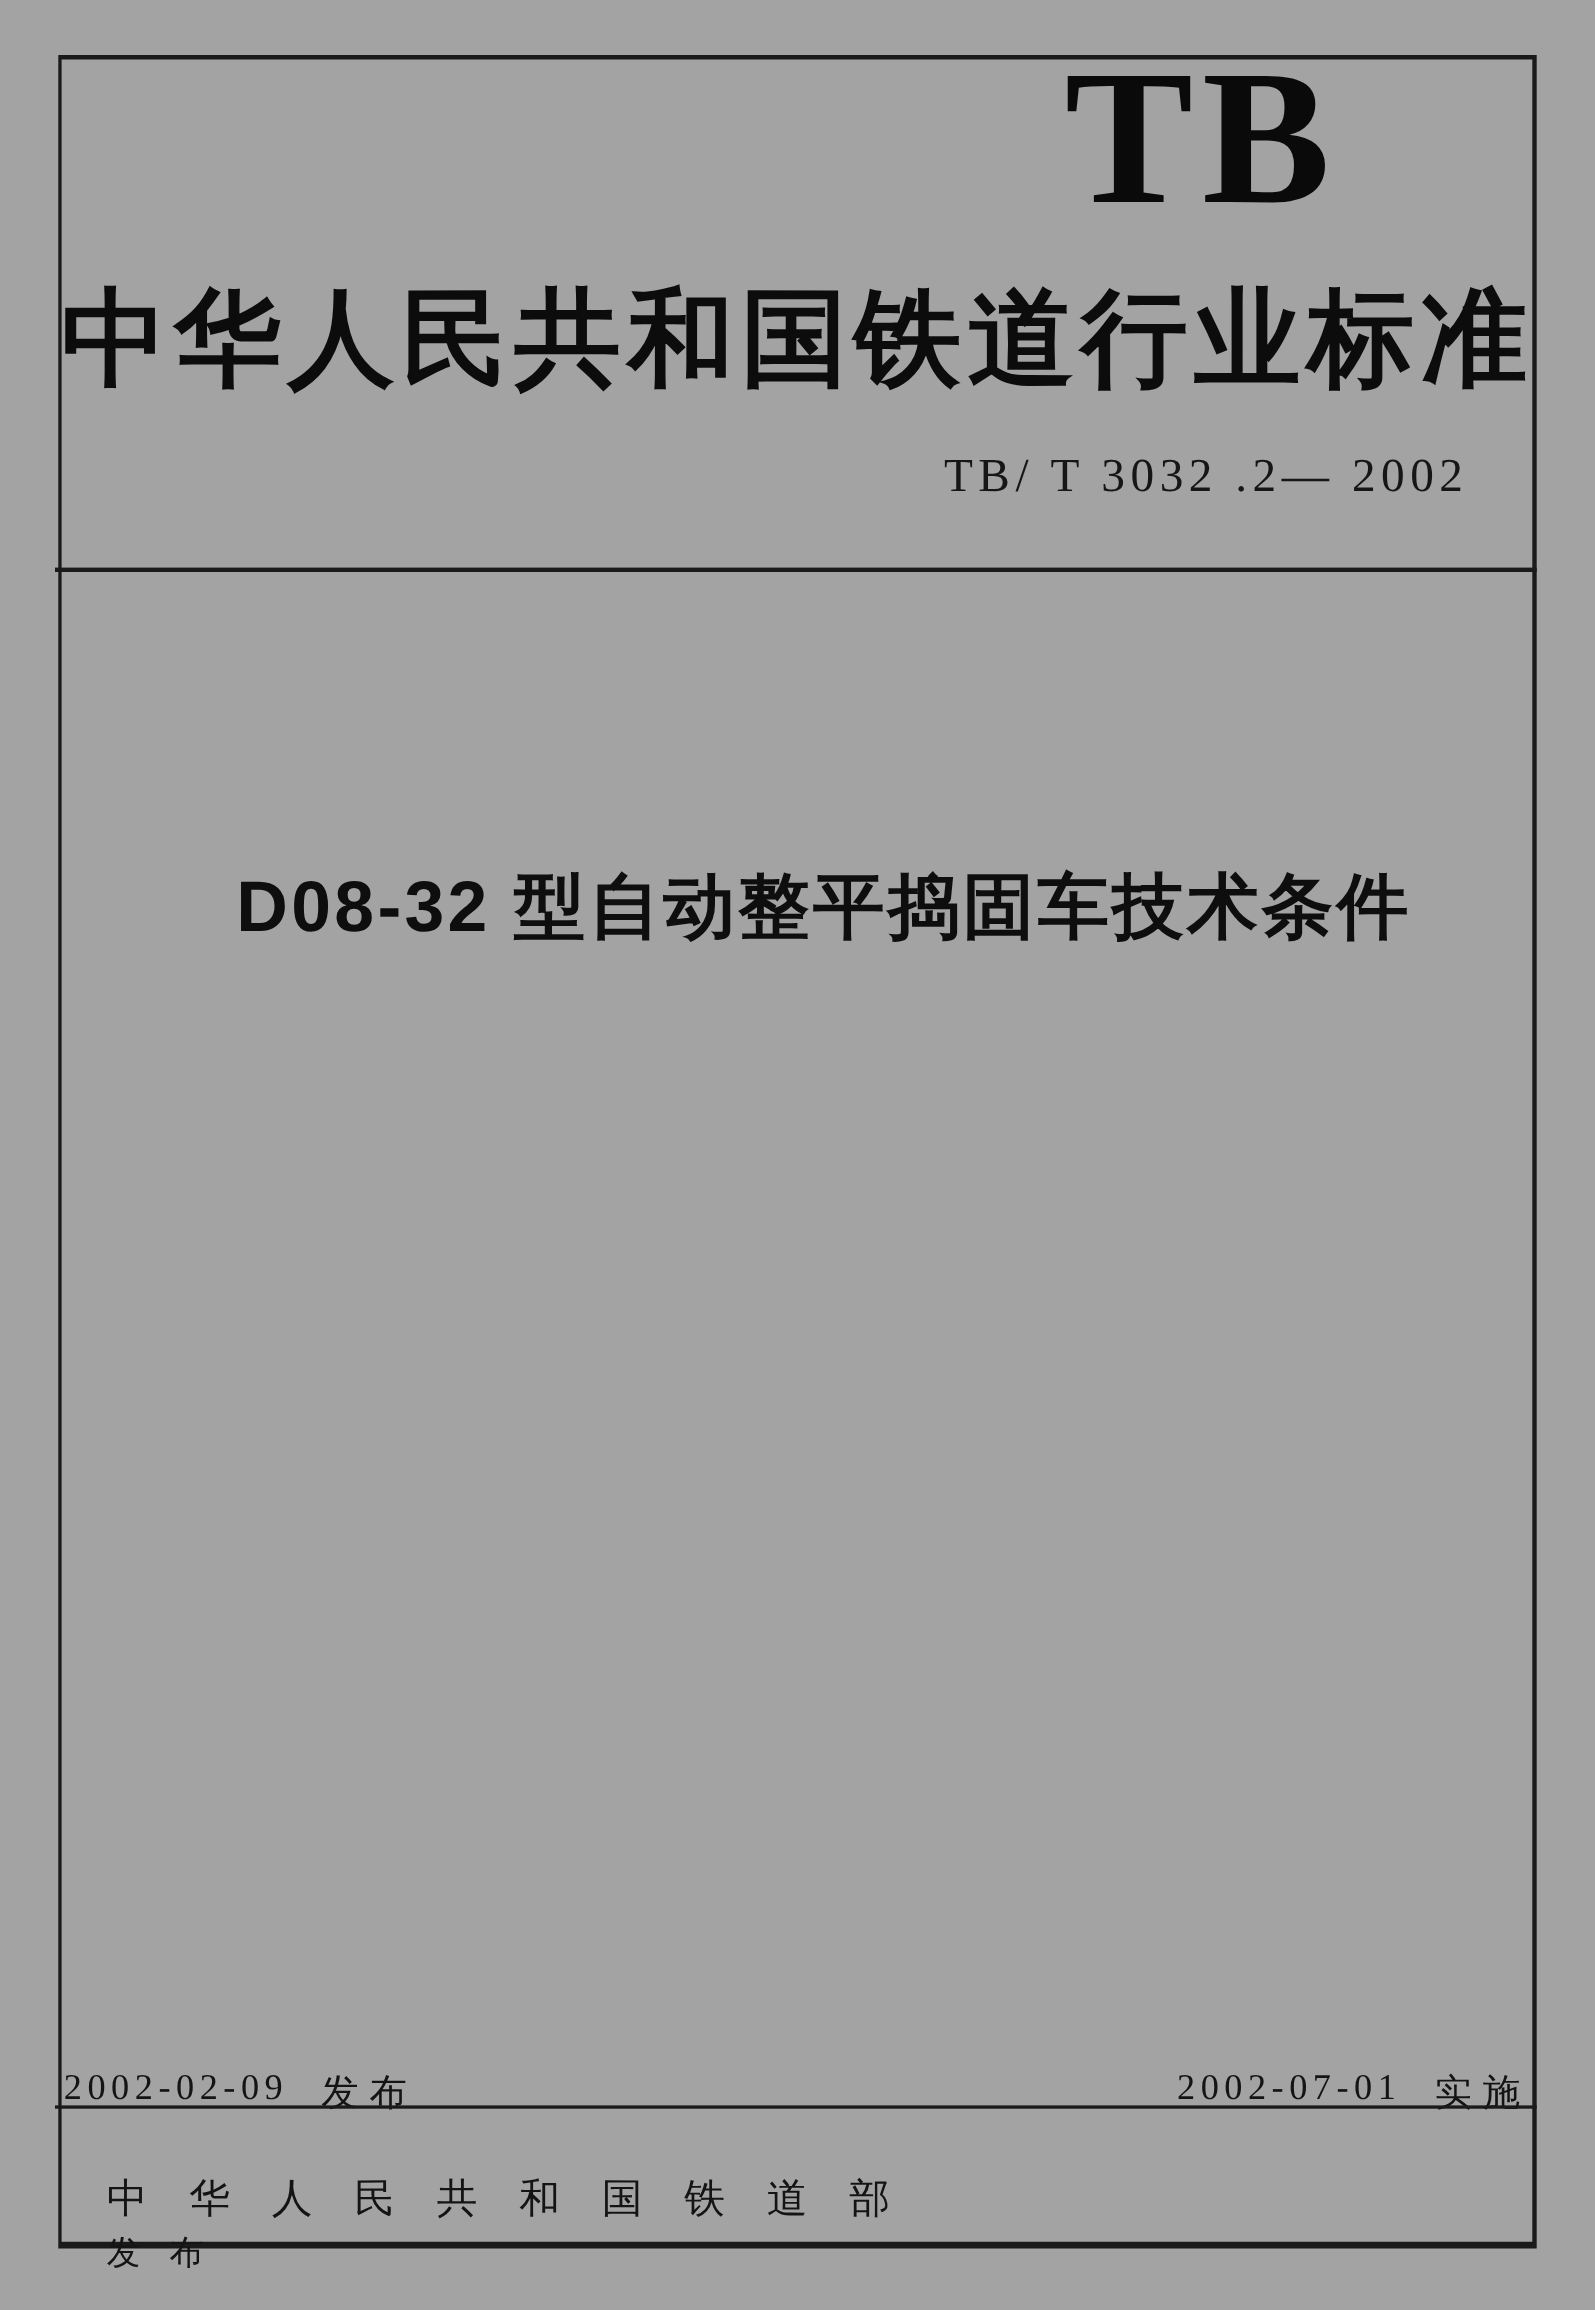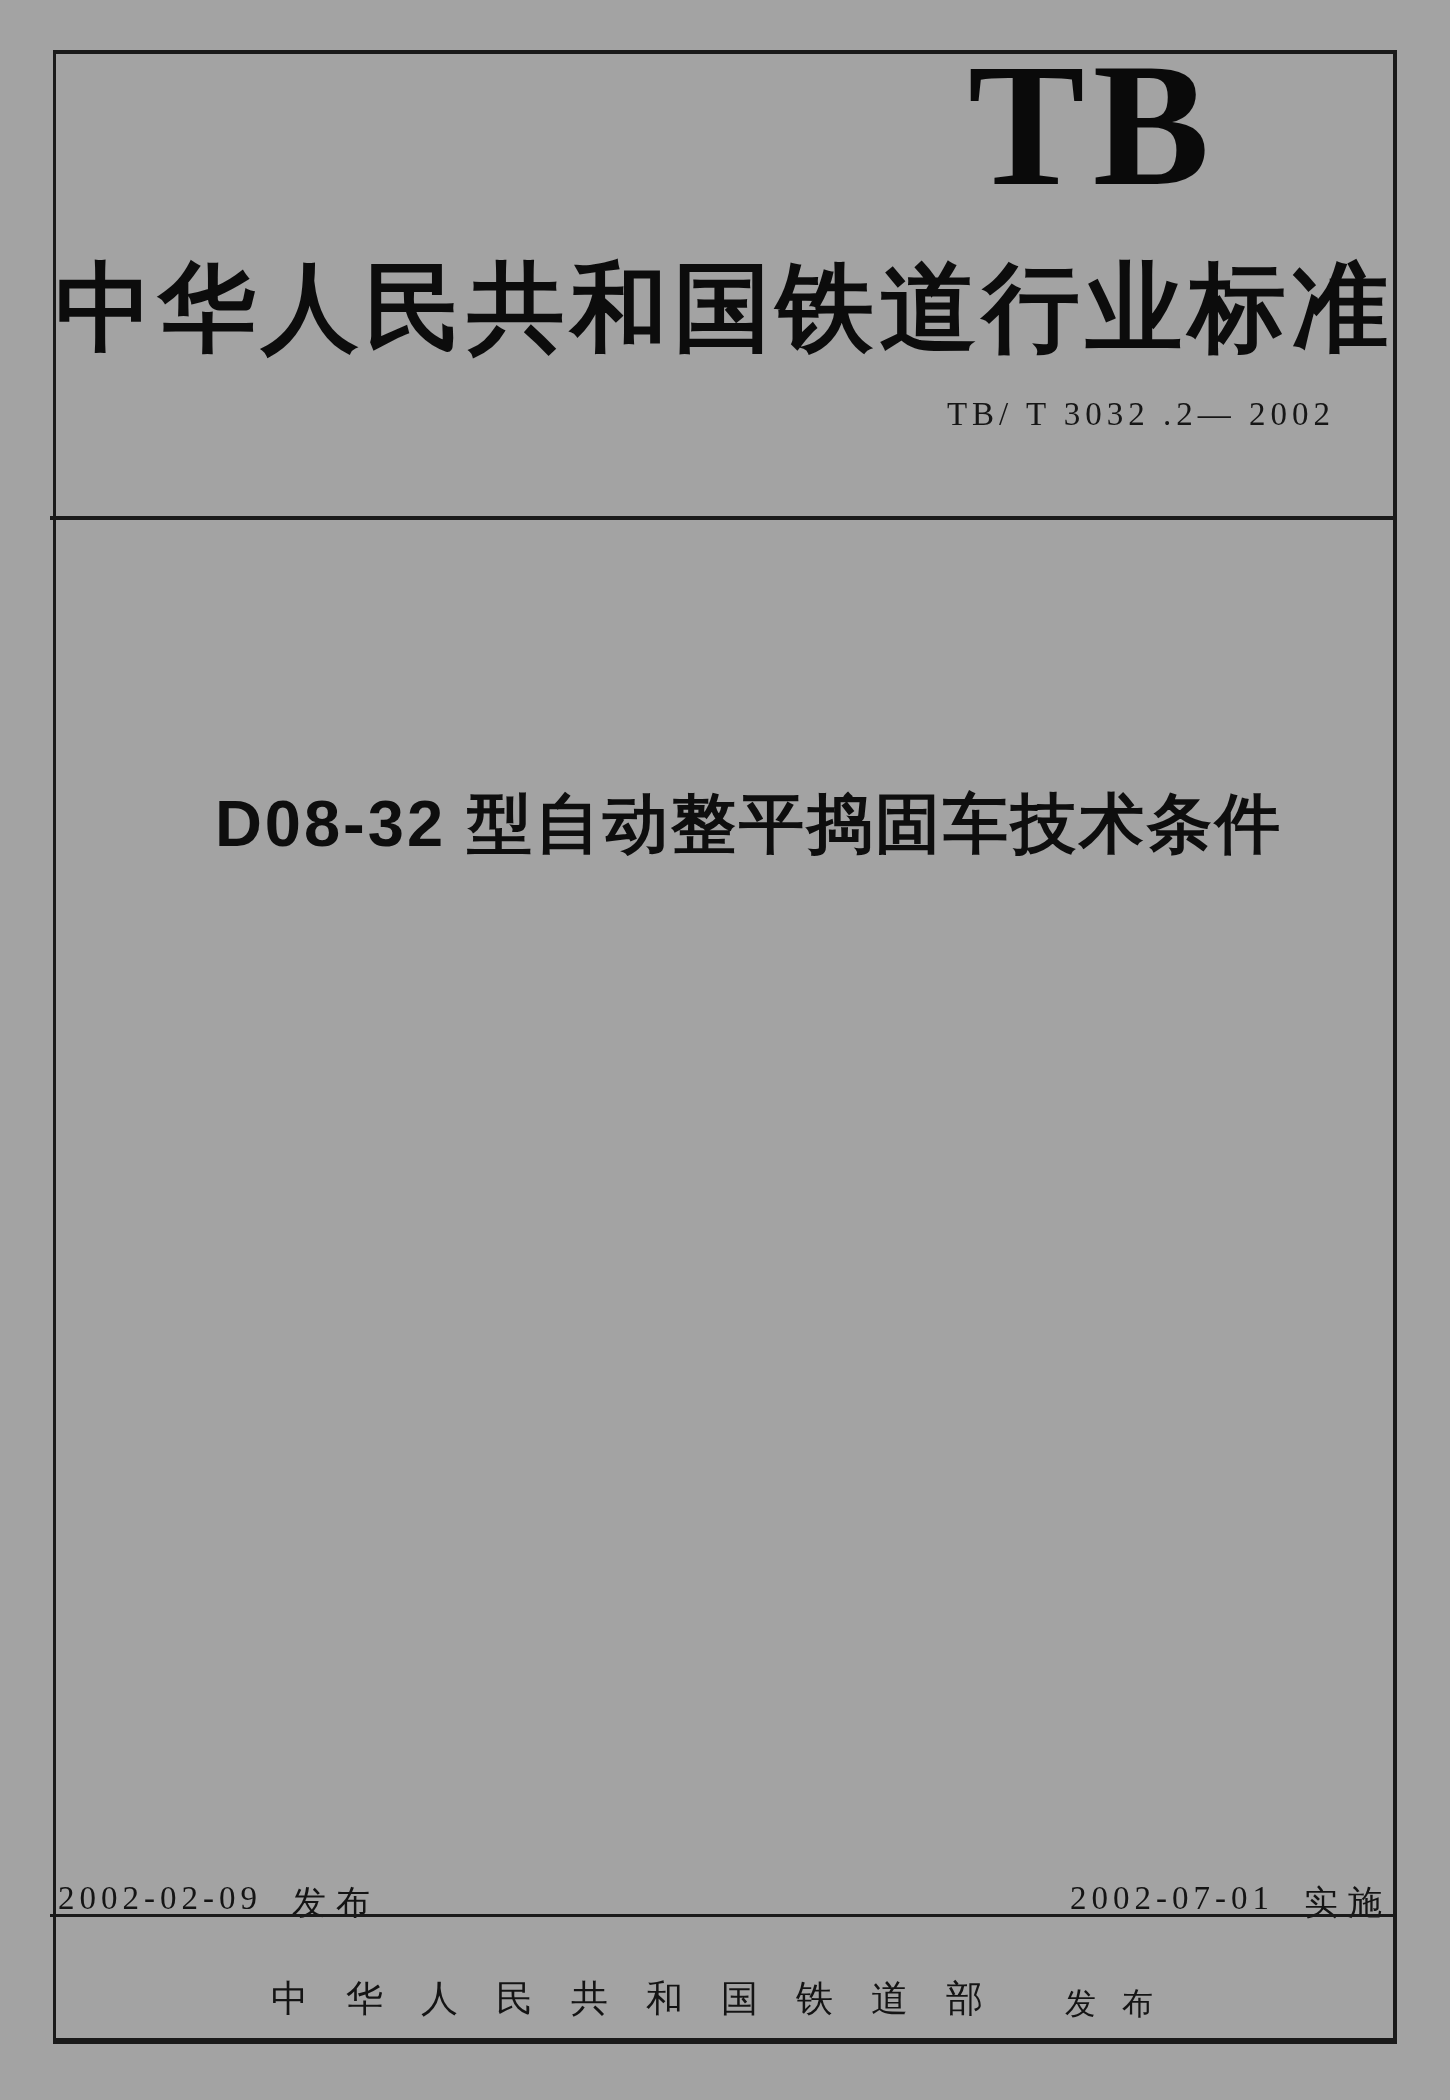--- a/index.html
+++ b/index.html
@@ -49,24 +49,24 @@
     font-family: "Liberation Serif", "DejaVu Serif", serif;
     font-weight: bold;
     font-size: 97px;
     line-height: 1.1;
     letter-spacing: 6px;
     white-space: nowrap;
     color: #0c0c0c;
   }
   .standard-number {
     position: absolute;
-    top: 396px;
+    top: 408px;
     right: 115px;
     font-family: "Liberation Serif", "DejaVu Serif", serif;
-    font-size: 33px;
+    font-size: 43px;
     letter-spacing: 5px;
     color: #161616;
     white-space: nowrap;
   }
   .rule {
     position: absolute;
     left: 50px;
     width: 1347px;
     background: #1a1a1a;
   }
@@ -130,20 +130,21 @@
   }
   .publisher-row {
     position: absolute;
     top: 1974px;
     left: 53px;
     width: 1344px;
     display: flex;
     justify-content: center;
     align-items: baseline;
     white-space: nowrap;
+    flex-direction: column;
   }
   .publisher-name {
     font-family: "Liberation Serif", "DejaVu Serif", serif;
     font-size: 37px;
     letter-spacing: 38px;
     color: #141414;
   }
   .publisher-label {
     font-family: "Liberation Serif", "DejaVu Serif", serif;
     font-size: 31px;

